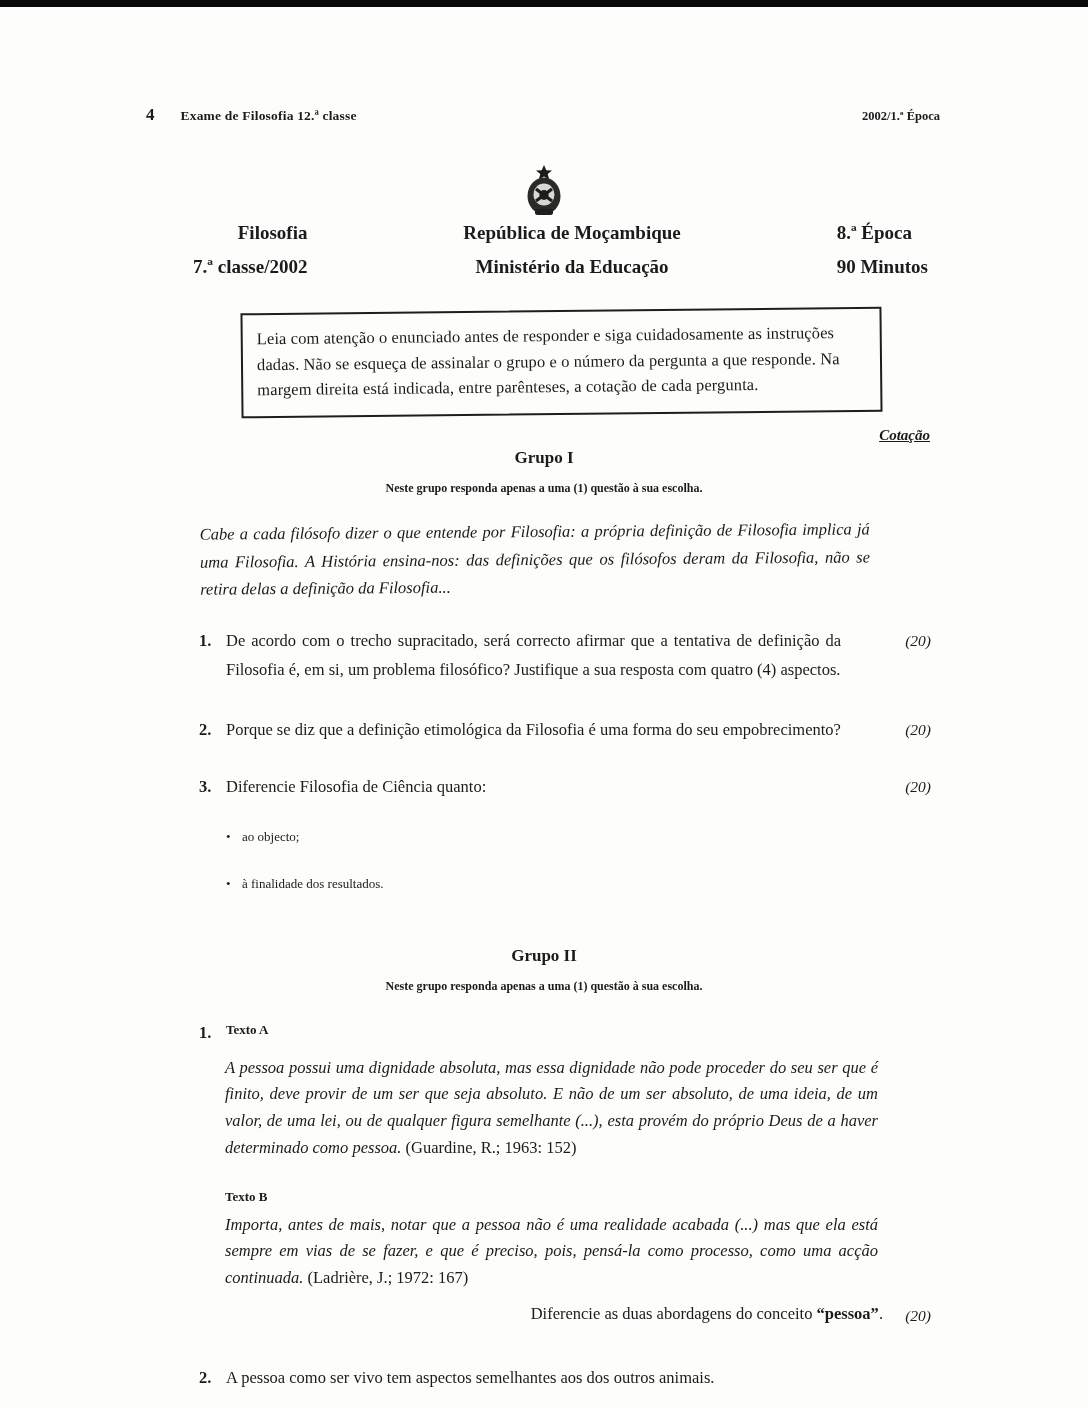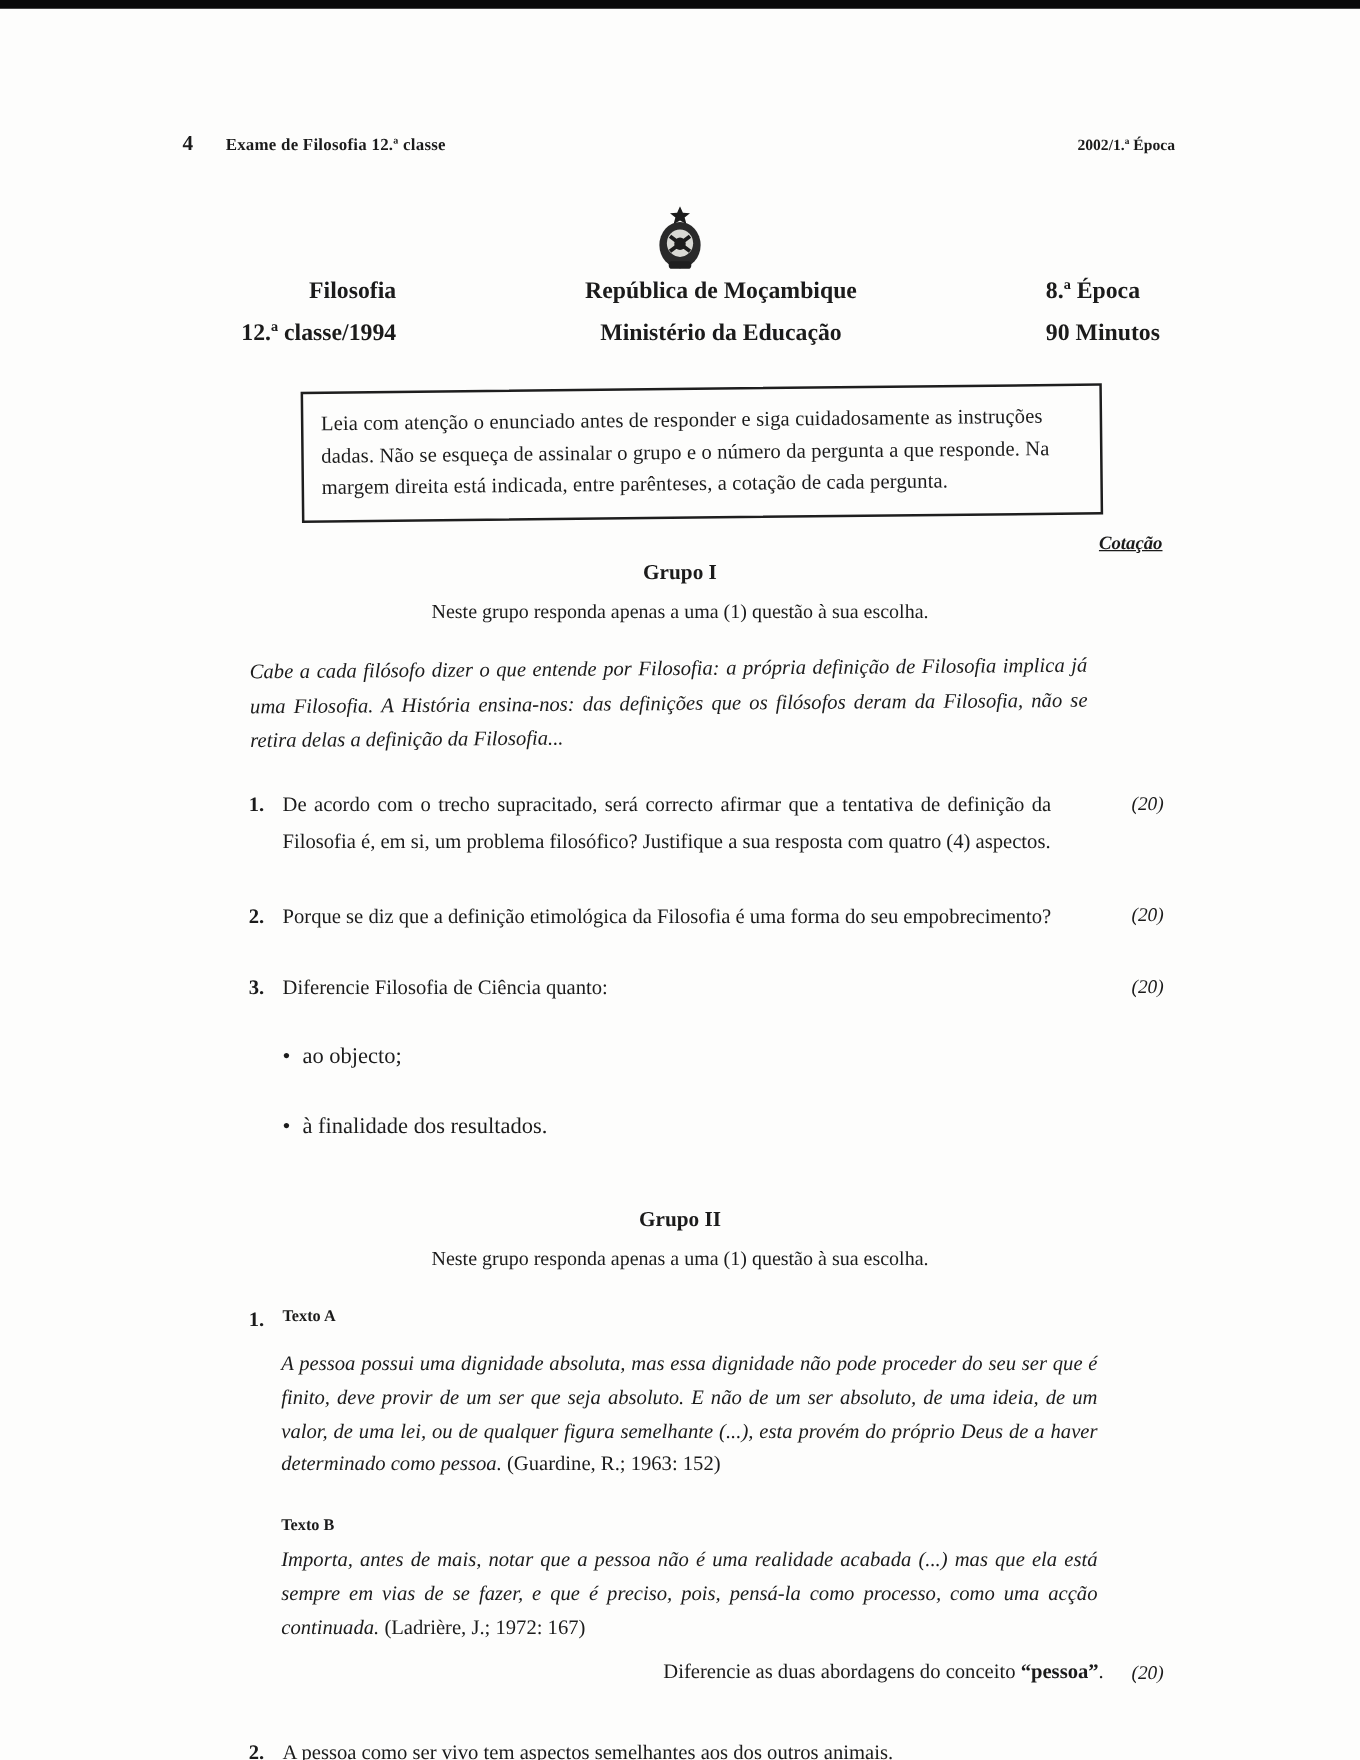--- a/index.html
+++ b/index.html
@@ -80,22 +80,22 @@
   
   .grupo-title {
     margin-top: 4px;
     text-align: center;
     font-size: 17px;
     font-weight: bold;
   }
   .grupo-sub {
     margin-top: 13px;
     text-align: center;
-    font-size: 16px;
-    font-weight: normal;
+    font-size: 12px;
+    font-weight: bold;
   }
 
   
   .g1quote {
     margin: 22px 218px 0 200px;
     font-style: italic;
     font-size: 16.5px;
     line-height: 1.68;
     text-align: justify;
     transform: rotate(-0.45deg);
@@ -125,21 +125,21 @@
     width: 48px;
     text-align: right;
     font-style: italic;
     font-size: 15.5px;
     line-height: 1.85;
   }
   .mt26 { margin-top: 26px; }
   .mt30 { margin-top: 31px; }
   .mt28 { margin-top: 29px; }
   .bullets { margin-top: 11px; }
-  .bullet-item { margin-top: 24px; font-size: 18px; }
+  .bullet-item { margin-top: 24px; font-size: 13px; }
   .bullet-dot { display: inline-block; width: 16px; }
 
   .g2-title { margin-top: 50px; }
 
   
   .texto-head { margin-top: 25px; }
   .texto-label { font-weight: bold; font-size: 13px; }
   .quote-block {
     margin: 7px 210px 0 225px;
     font-size: 16.5px;
@@ -183,21 +183,21 @@
         <path d="M15 24 L31 36 M31 24 L15 36" stroke="#1c1c1c" stroke-width="3.2"></path>
         <ellipse cx="23" cy="30" rx="4.6" ry="5" fill="#1c1c1c"></ellipse>
         <rect x="14" y="44" width="18" height="6" rx="2.5" fill="#1f1f1f"></rect>
       </svg>
     </span>
   </div>
 
   <div class="masthead">
     <div class="mast-col mast-left">
       <span class="l1">Filosofia</span>
-      <span class="l2">12.ª classe/1994</span>
+      <span class="l2">7.ª classe/2002</span>
     </div>
     <div class="mast-col mast-center">
       <span class="l1">República de Moçambique</span>
       <span class="l2">Ministério da Educação</span>
     </div>
     <div class="mast-col mast-right">
       <span class="l1">8.ª Época</span>
       <span class="l2">90 Minutos</span>
     </div>
   </div>

